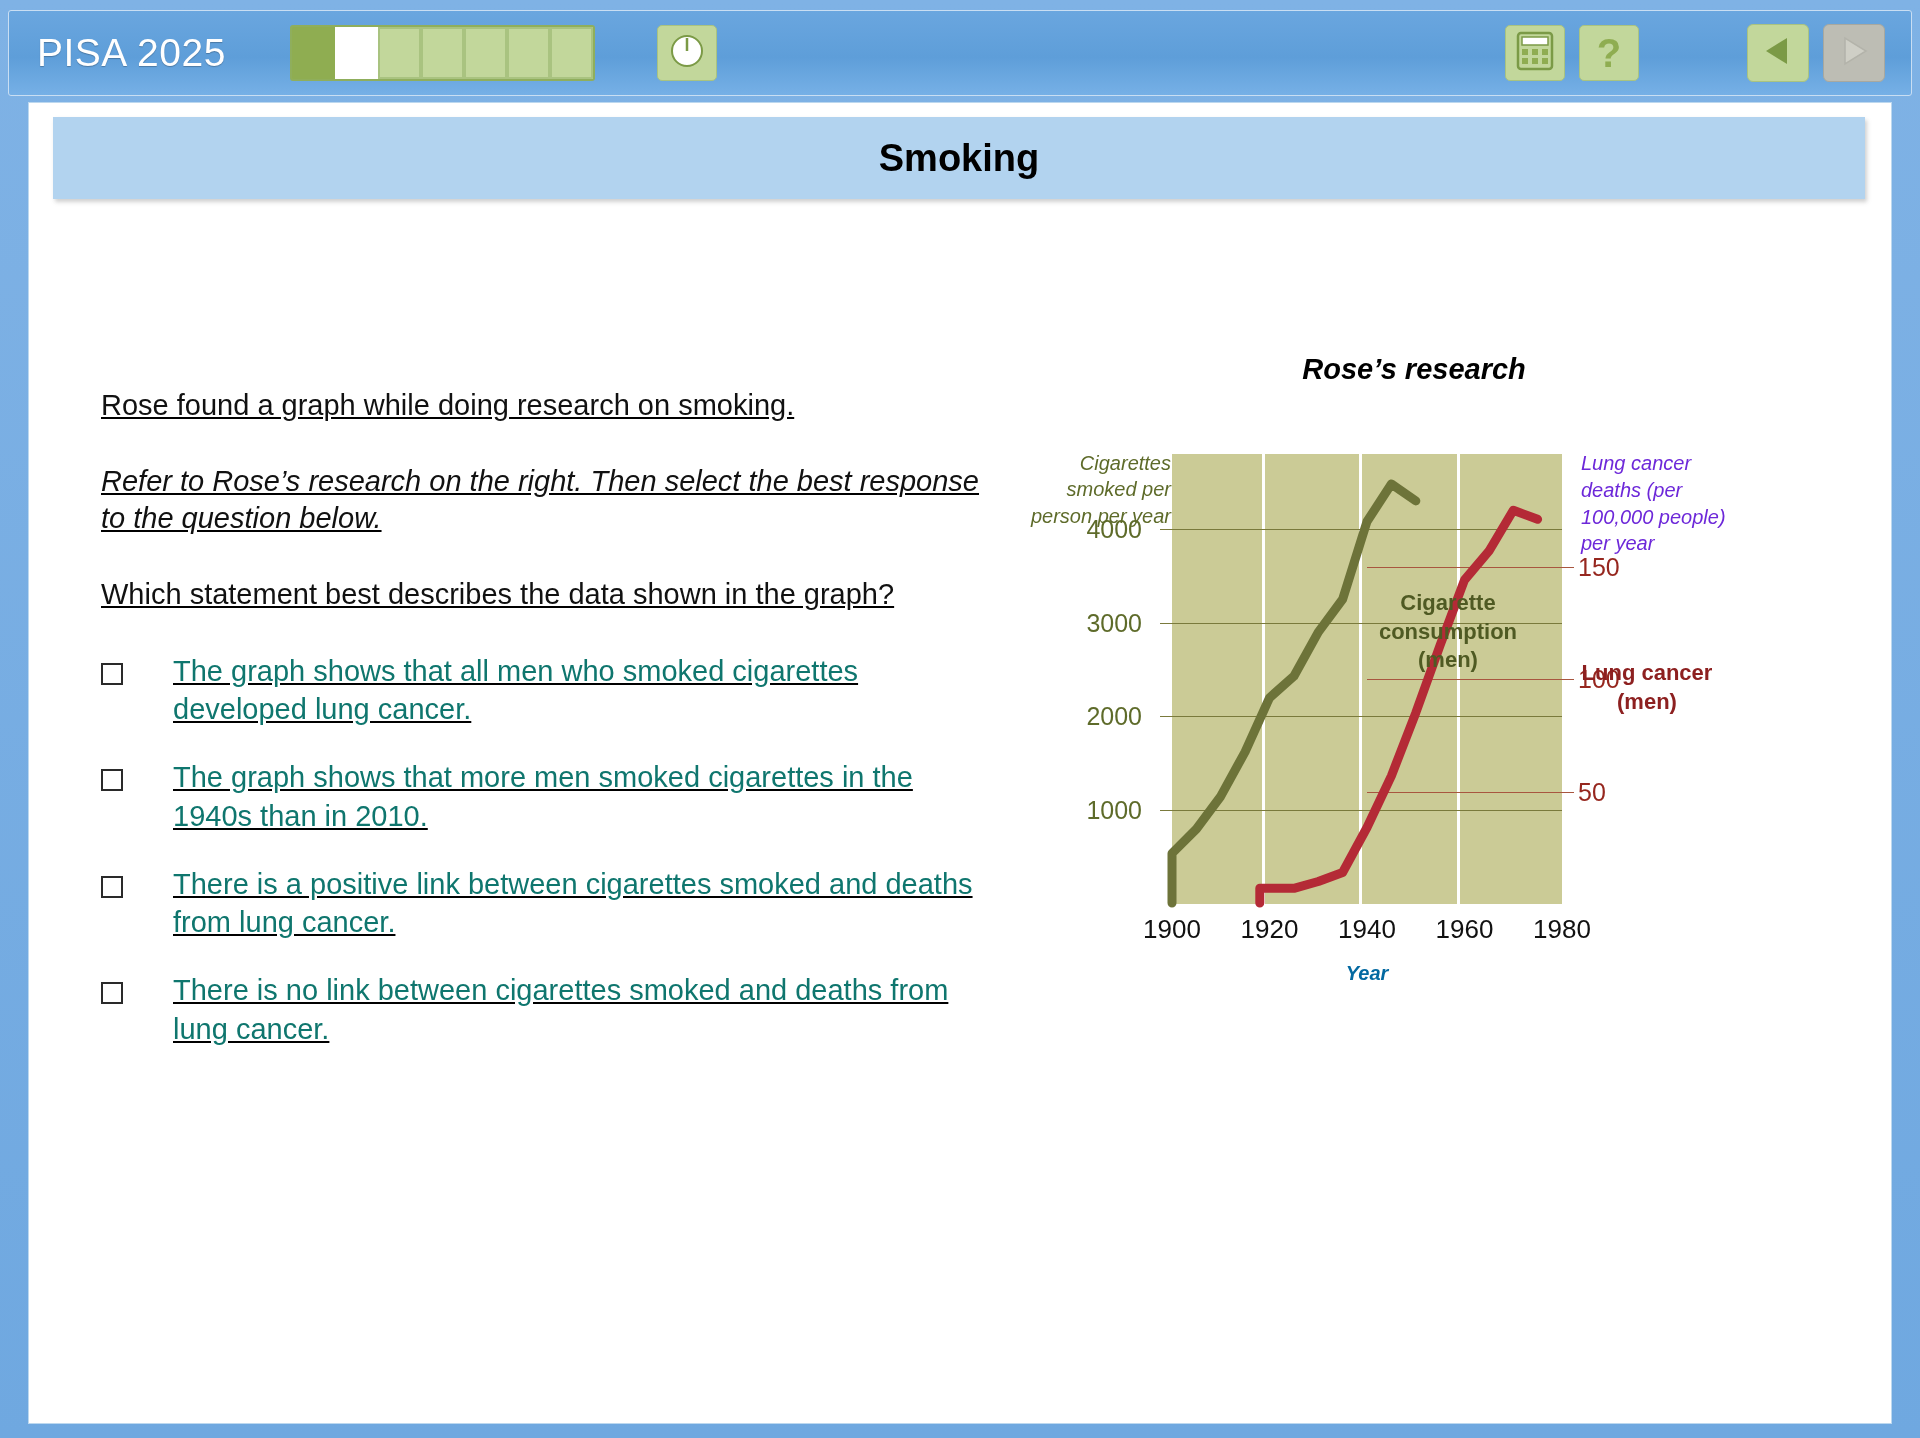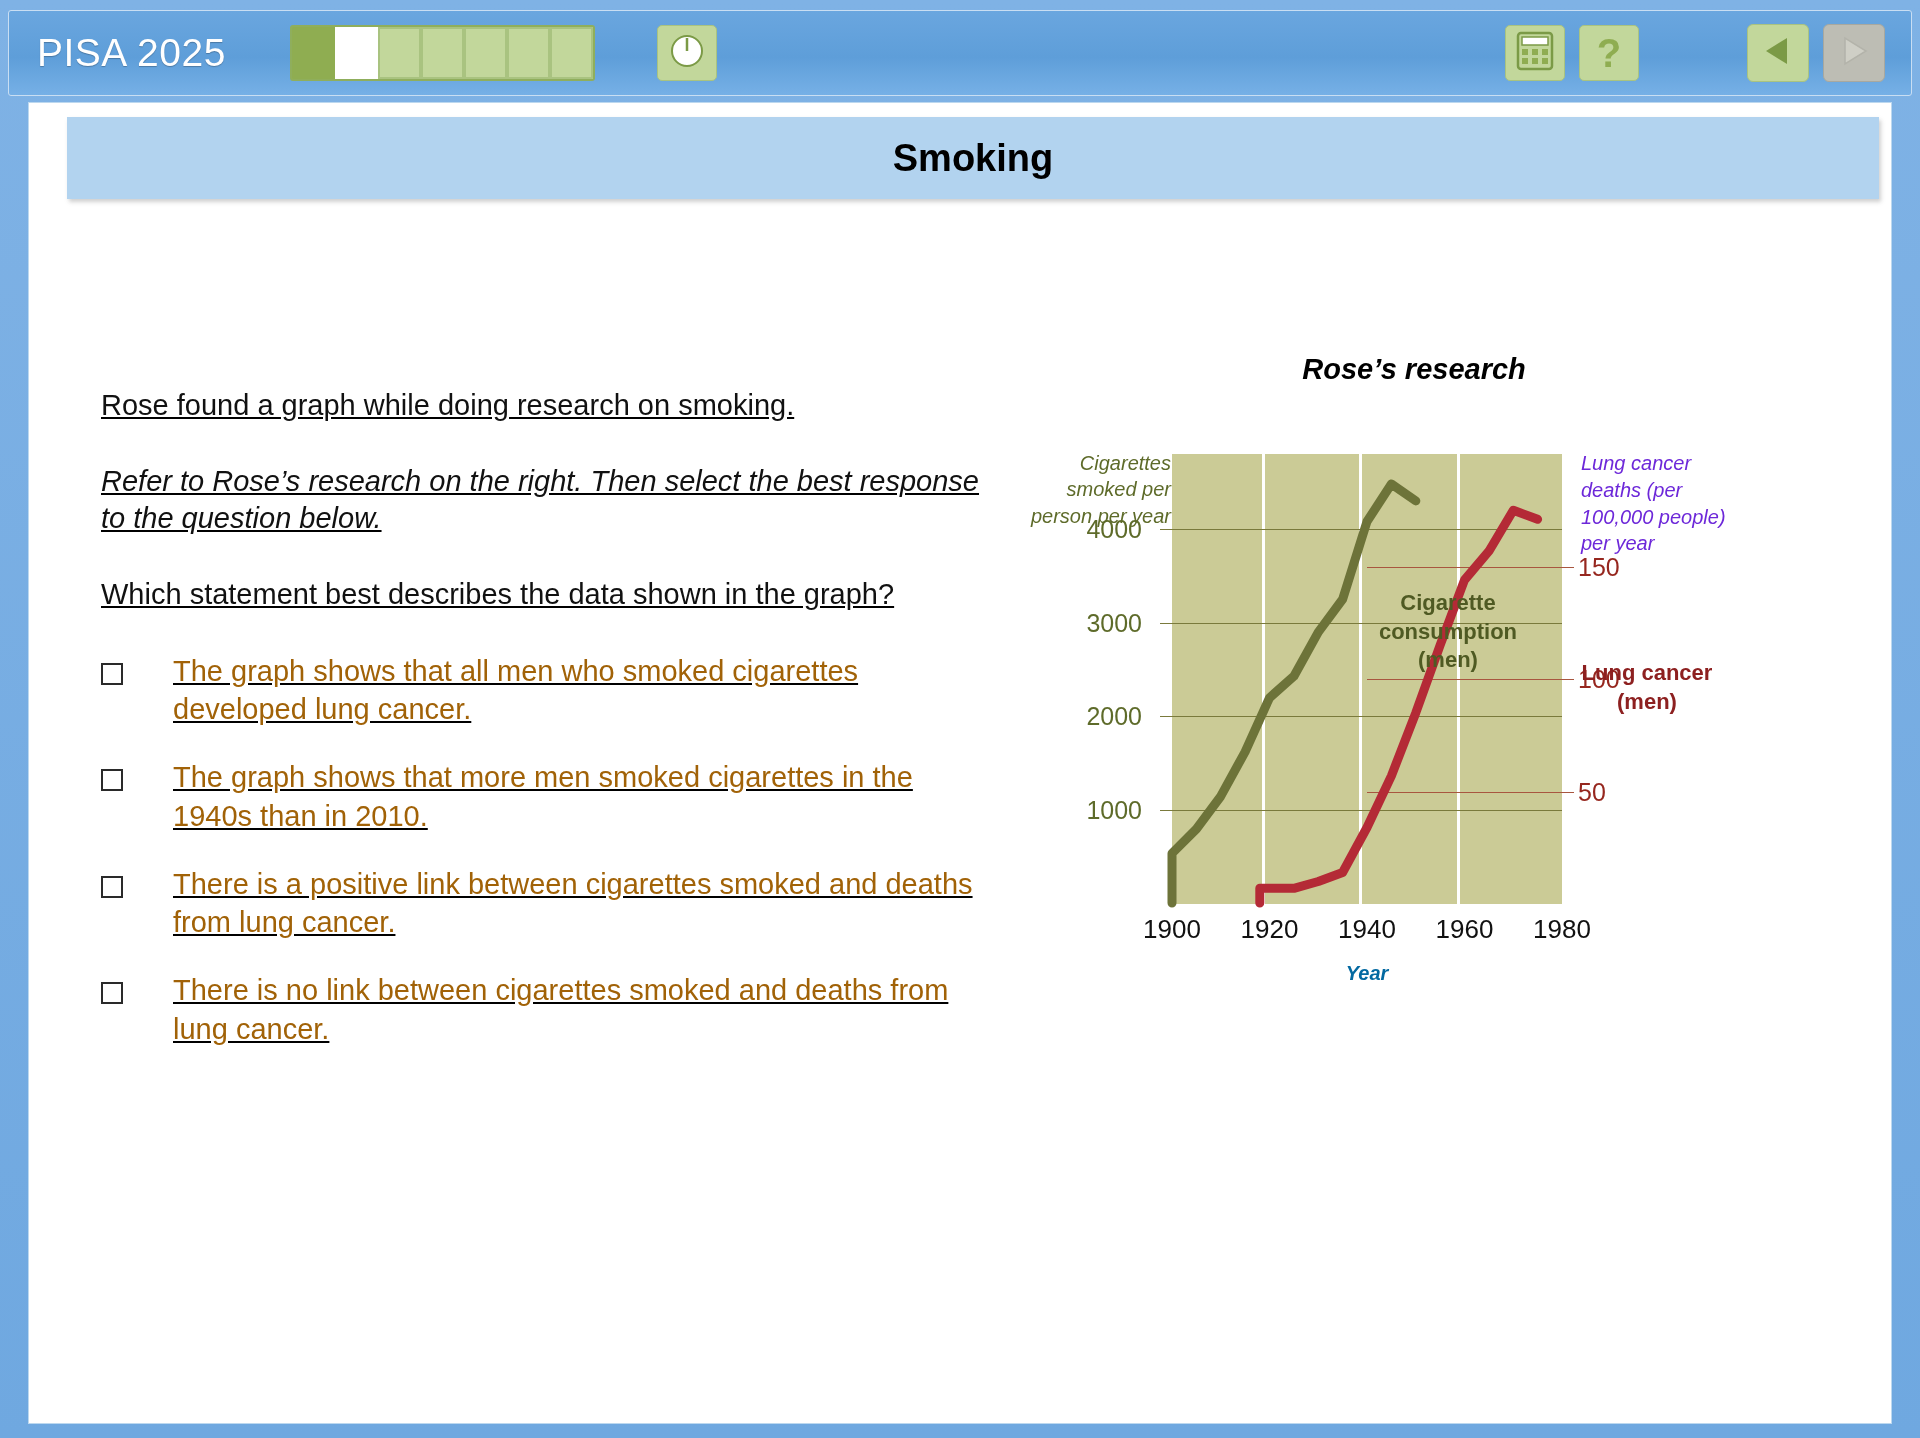--- a/index.html
+++ b/index.html
@@ -116,21 +116,20 @@
     position: absolute;
     left: 24px;
     top: 14px;
     width: 1812px;
     height: 82px;
     background: #b2d3ef;
     display: flex;
     align-items: center;
     justify-content: center;
     box-shadow: 2px 3px 4px rgba(120,120,120,0.35);
-    margin-left: 14px;
   }
   .title-banner .title-text {
     font-size: 38px;
     font-weight: bold;
     color: #000000;
   }
 
   
   .left-col {
     position: absolute;
@@ -158,21 +157,21 @@
     width: 22px; height: 22px;
     border: 2px solid #2a2a2a;
     background: #ffffff;
     flex: 0 0 22px;
     margin-top: 11px;
     margin-right: 50px;
   }
   .option-text {
     font-size: 29px;
     line-height: 1.32;
-    color: #a16207;
+    color: #0f766e;
     max-width: 800px;
   }
 
   
   .right-col {
     position: absolute;
     left: 1000px;
     top: 250px;
     width: 830px;
     height: 820px;

